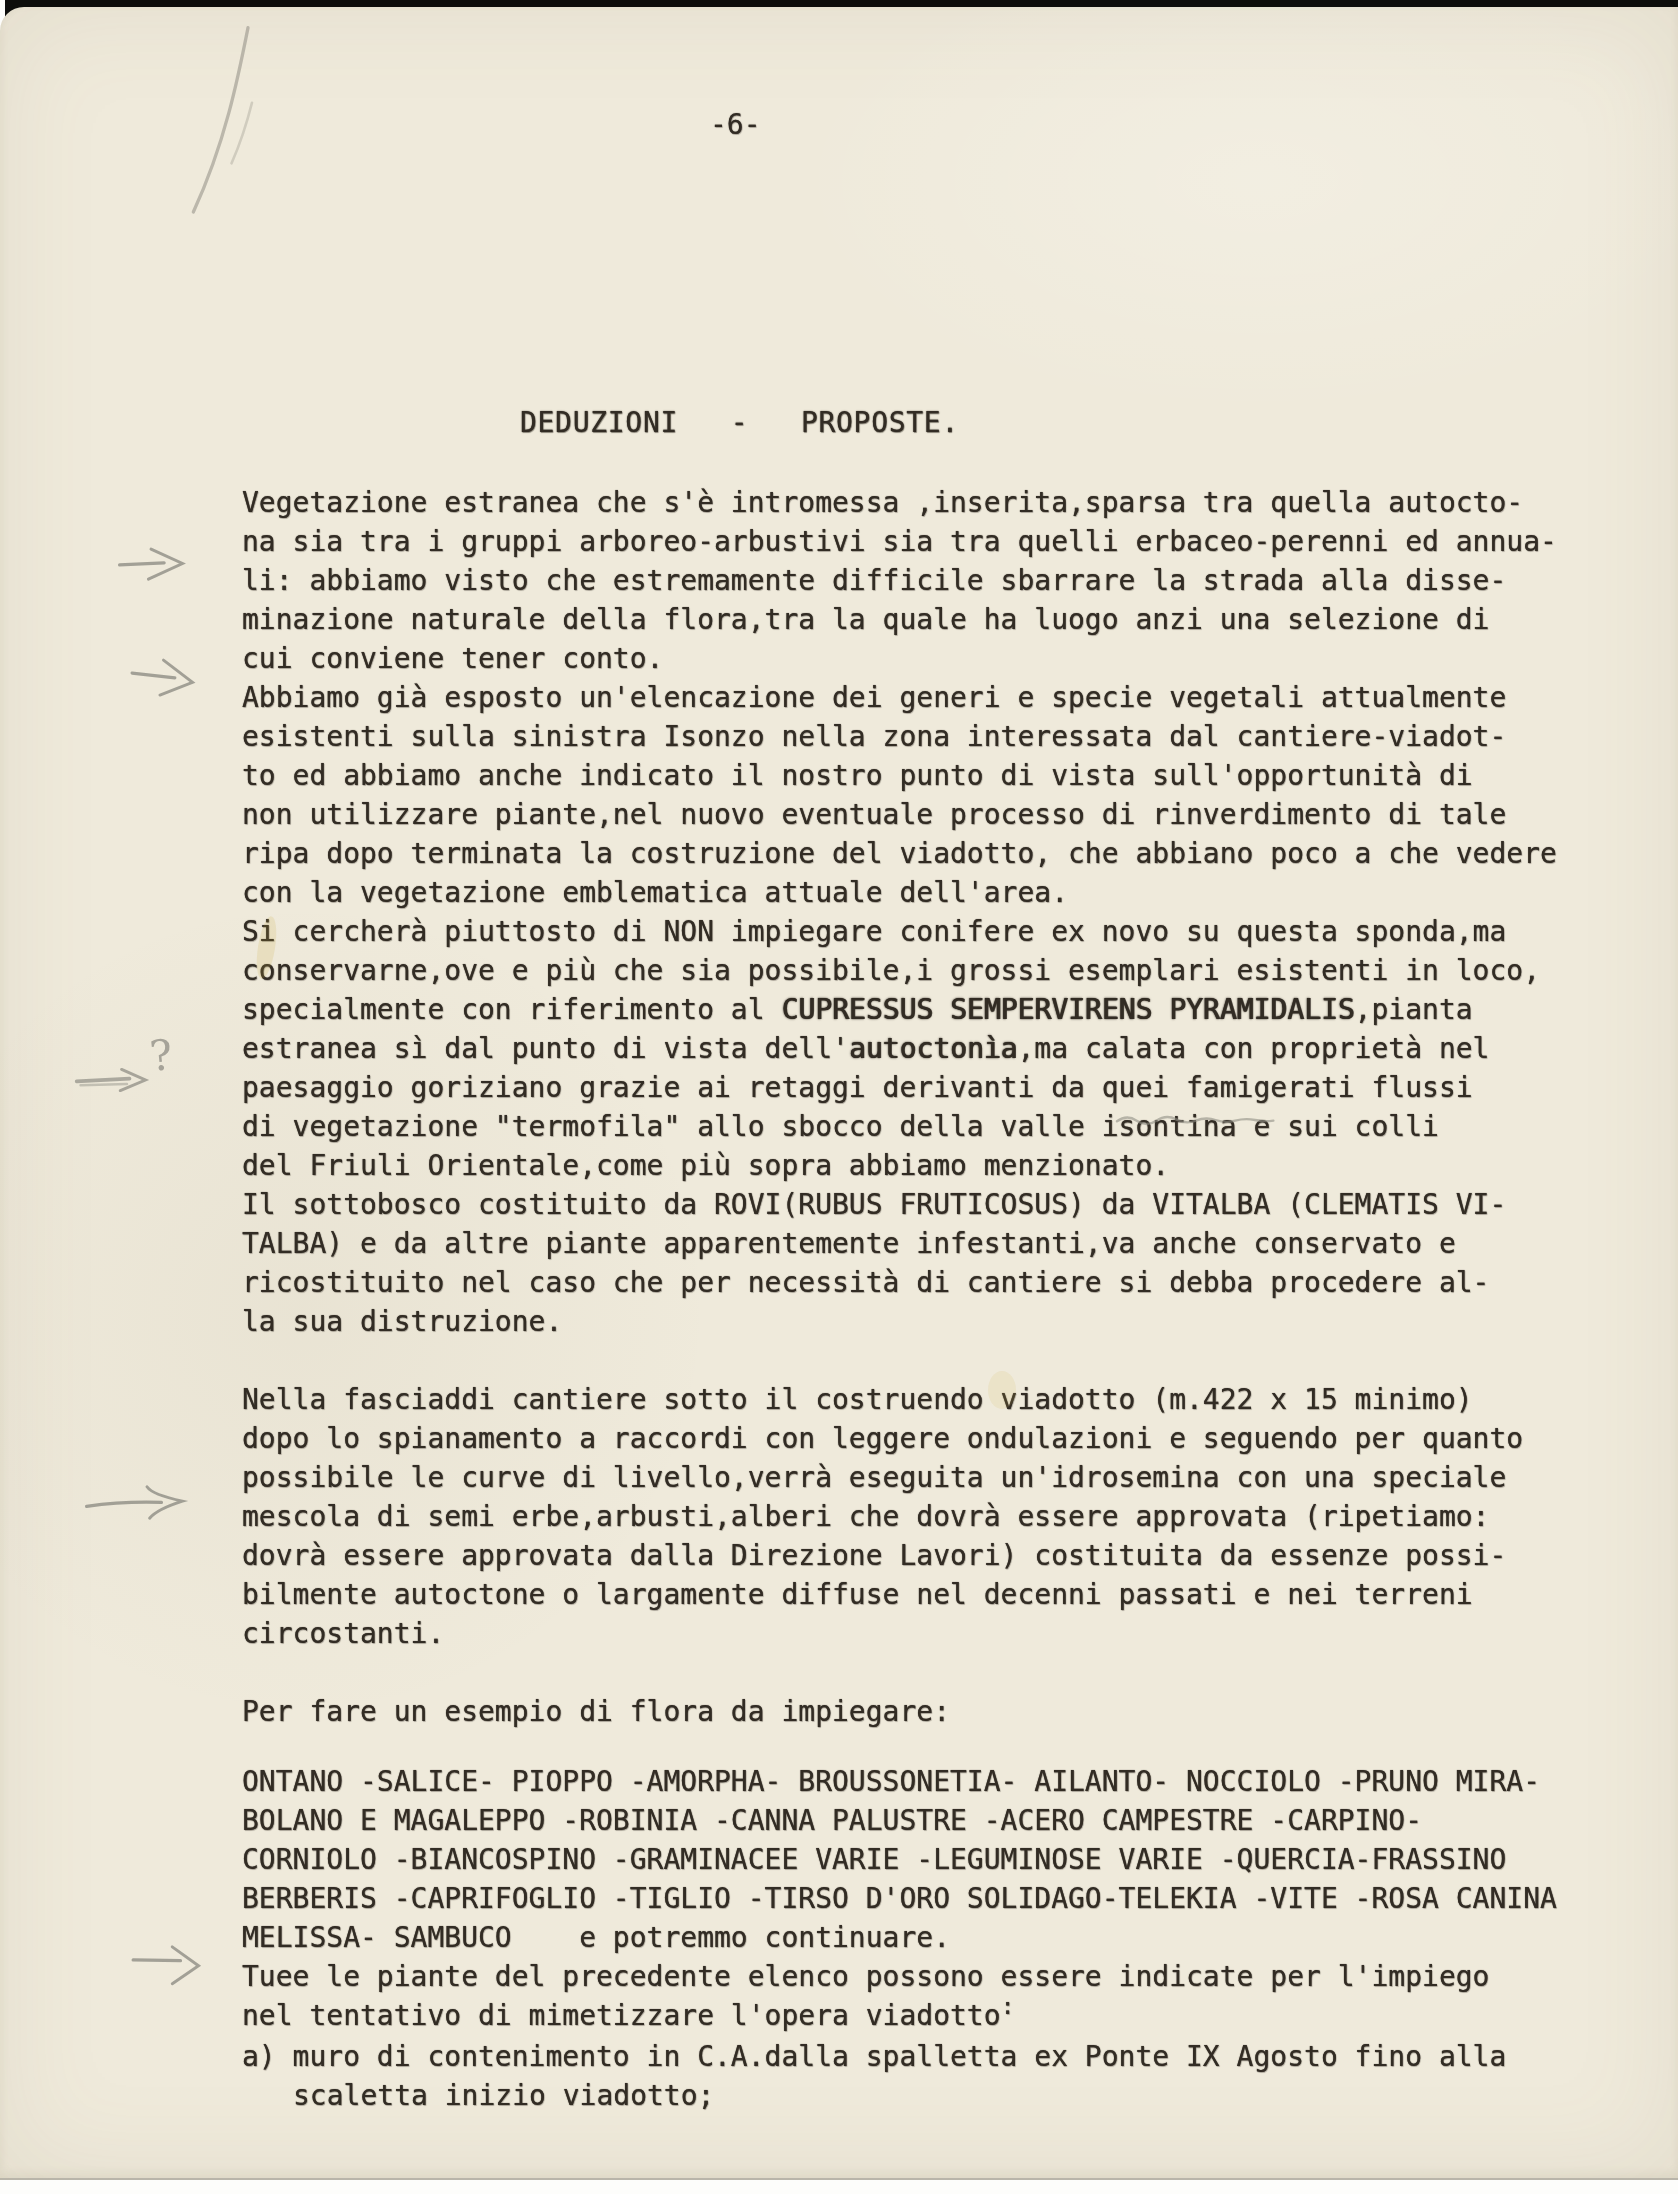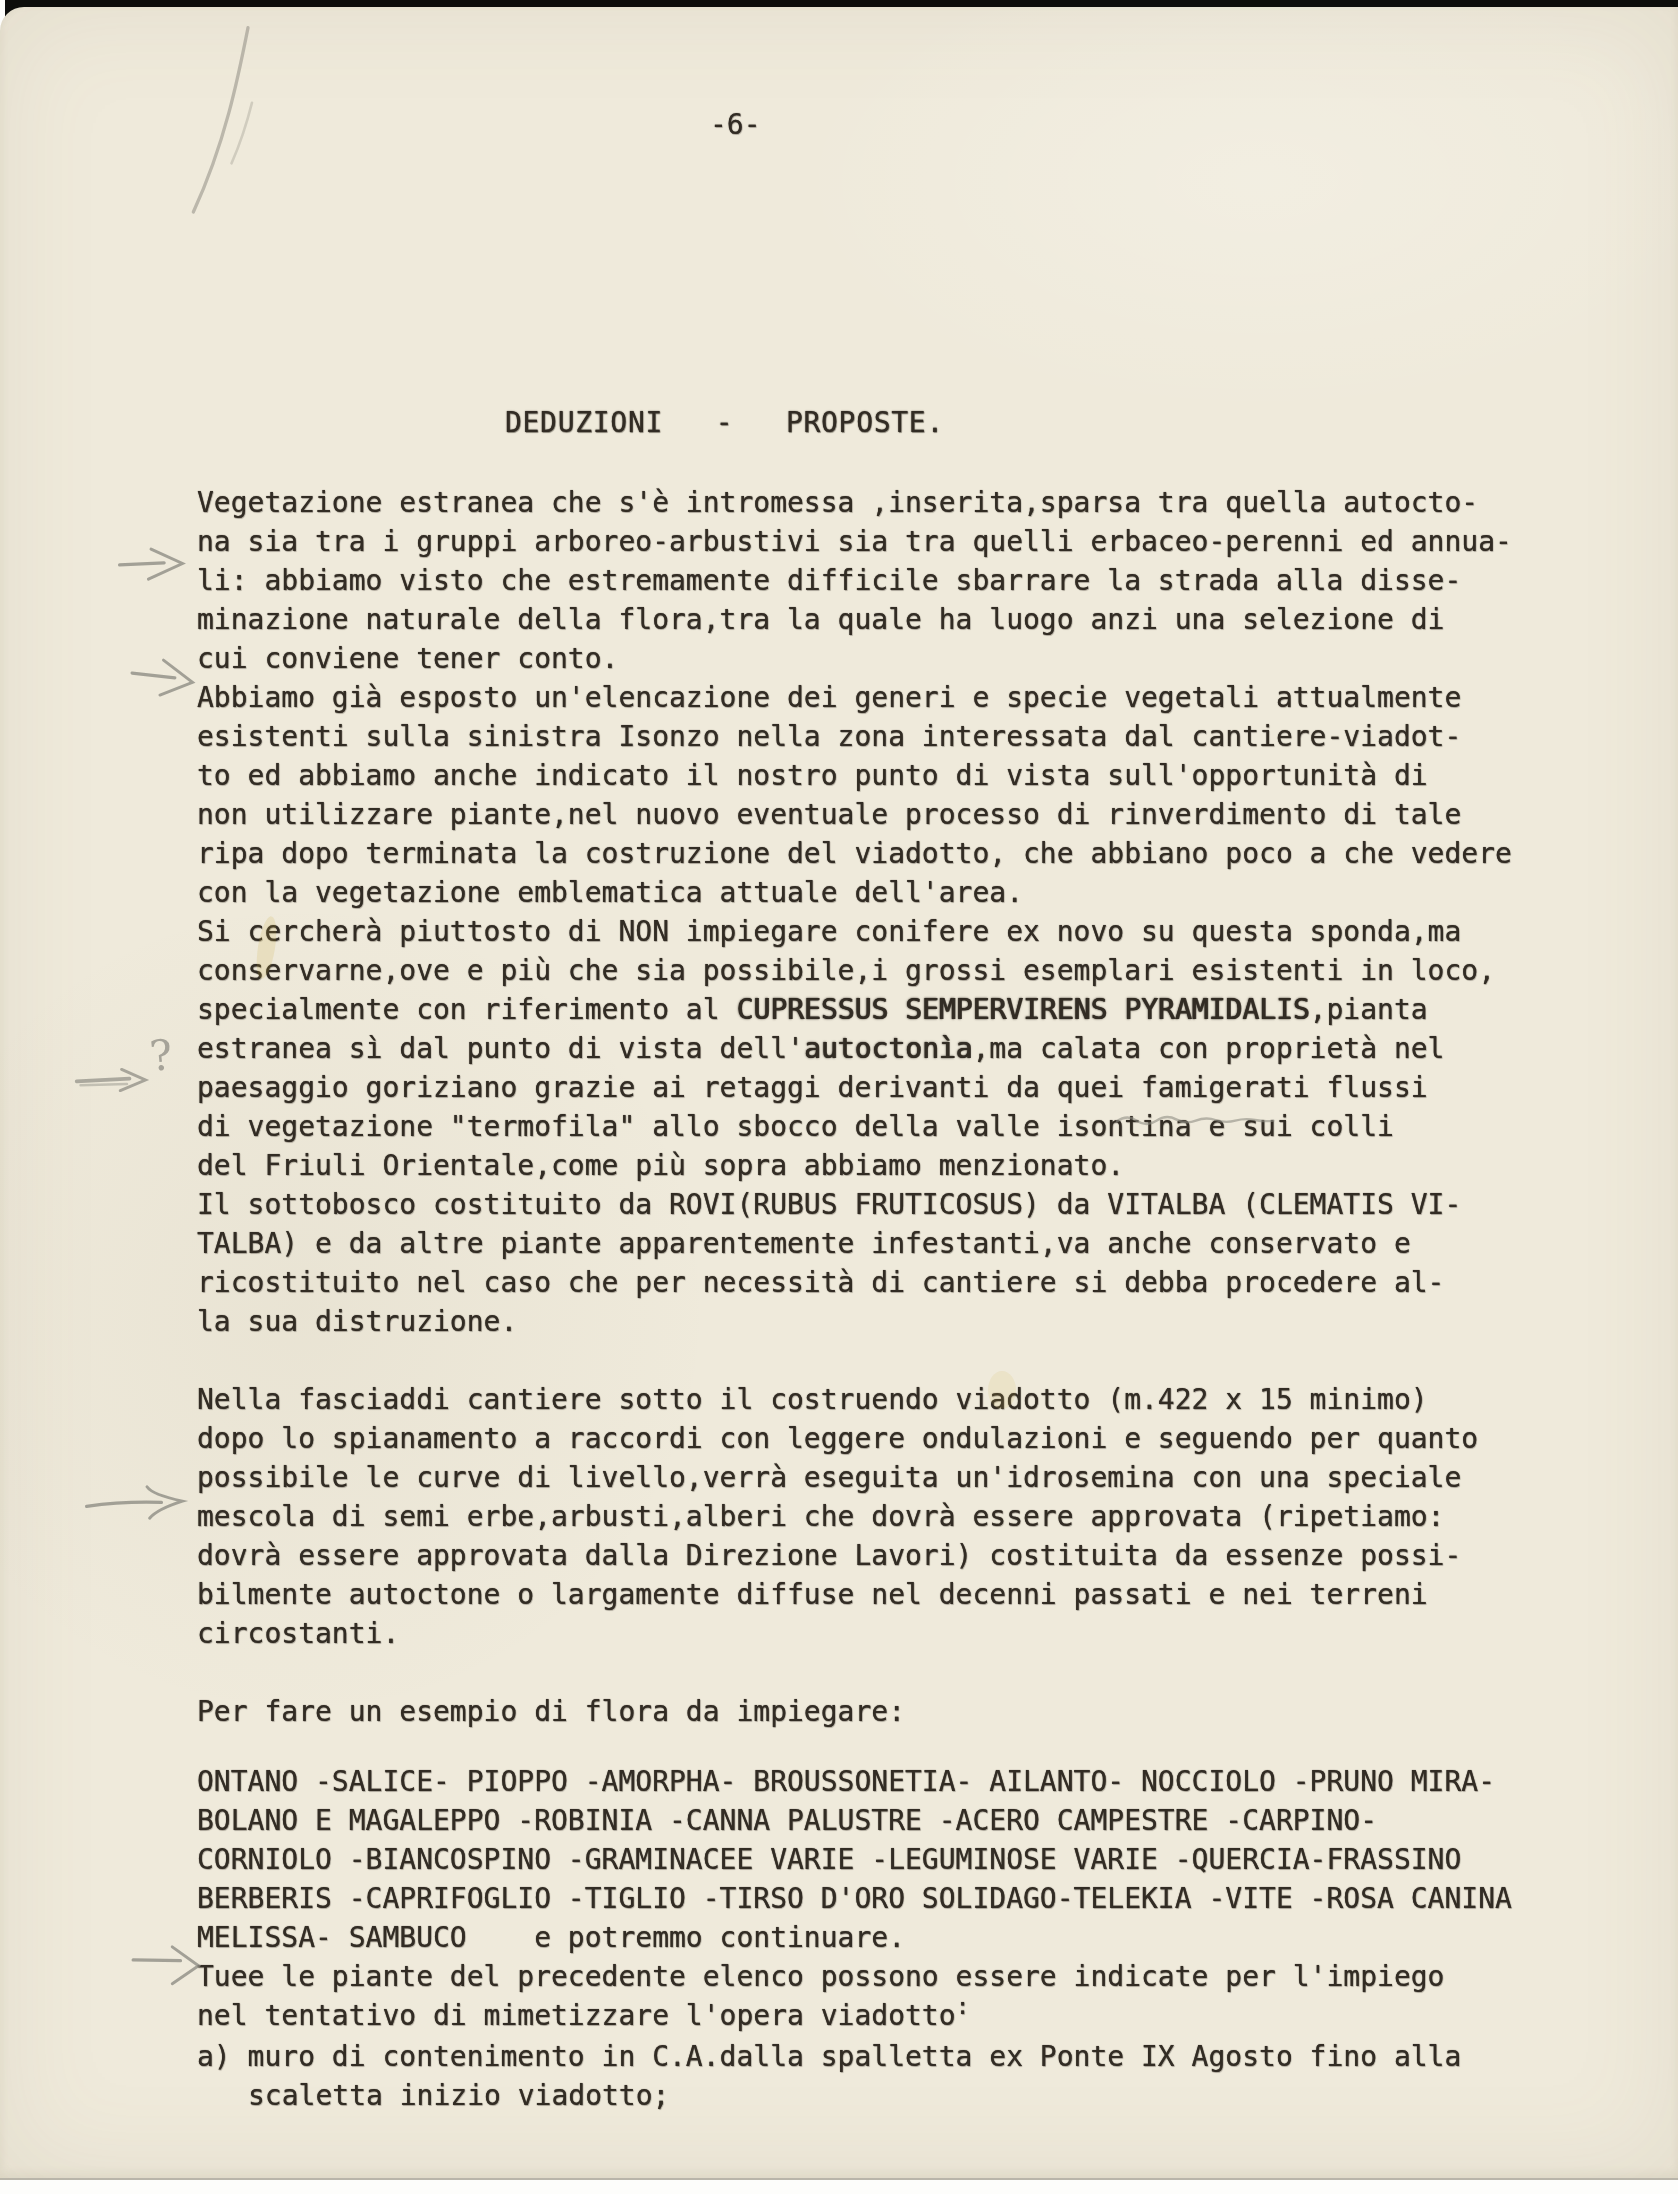--- a/index.html
+++ b/index.html
@@ -13,24 +13,24 @@
          border-top-left-radius:24px;border-bottom:2px solid #b9b5aa;
          box-shadow:inset 0 0 105px rgba(125,112,78,.10), inset 0 -4px 9.2px rgba(140,130,100,.12);}
   .paper::after{content:"";position:absolute;inset:0;pointer-events:none;
          background:
            radial-gradient(789px 395px at 75% 8%, rgba(255,255,252,.20), rgba(255,255,252,0) 60%),
            radial-gradient(592px 592px at 18% 60%, rgba(120,105,70,.05), rgba(120,105,70,0) 70%);}
   
   .typed, .title, .pageno{position:absolute;color:#322c24;font-size:28px;line-height:39px;
          white-space:pre;text-shadow:0 0 1px rgba(50,44,36,.85),0.7px 0.7px 0.7px rgba(50,44,36,.28);}
   .typed{left:197px;top:483px;width:1381px;}
-  .title{left:505px;top:403px;letter-spacing:0.7px;
+  .title{left:520px;top:403px;letter-spacing:0.7px;
          text-shadow:0 0 1.3px rgba(40,34,26,.9),0.7px 0.7px 0.7px rgba(40,34,26,.4);}
   .pageno{left:710px;top:105px;}
-  .line{white-space:pre;}
+  .line{white-space:pre;margin-left:45px;}
   .over{font-weight:normal;
         text-shadow:0 0 1.3px rgba(40,34,26,.95),0.9px 0 0 rgba(40,34,26,.8),0 0 2.3px rgba(40,34,26,.5);}
   .sup{display:inline-block;position:relative;top:-0.45em;font-size:85%;}
   
   .pencil{position:absolute;}
   .pencil svg{display:block;overflow:visible;}
   .qmark{position:absolute;left:150px;top:1031px;color:#8f8d84;opacity:.75;
          font-family:"DejaVu Serif",serif;font-size:42px;transform:rotate(-6deg);}
   .stain{position:absolute;border-radius:50%;pointer-events:none;}
   .stain1{left:258px;top:916px;width:17px;height:63px;background:rgba(203,172,62,.17);transform:rotate(9deg);}

